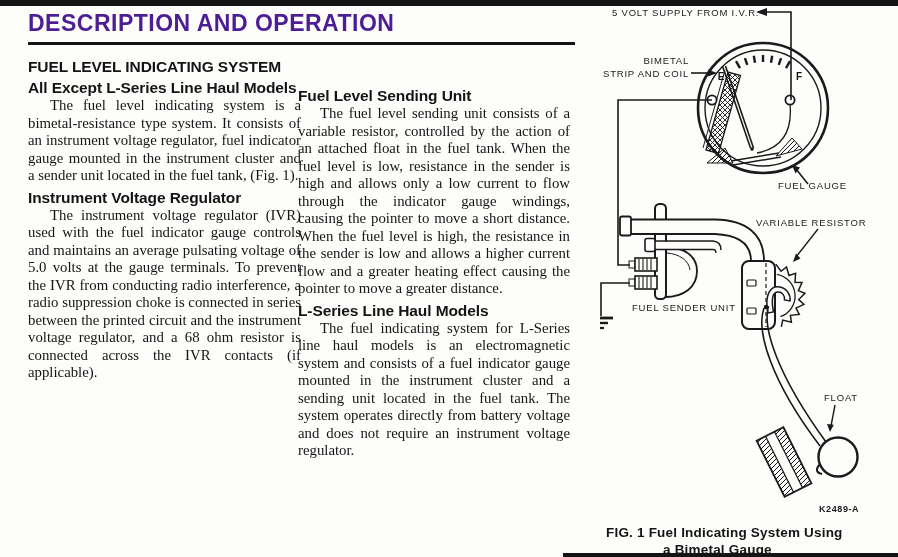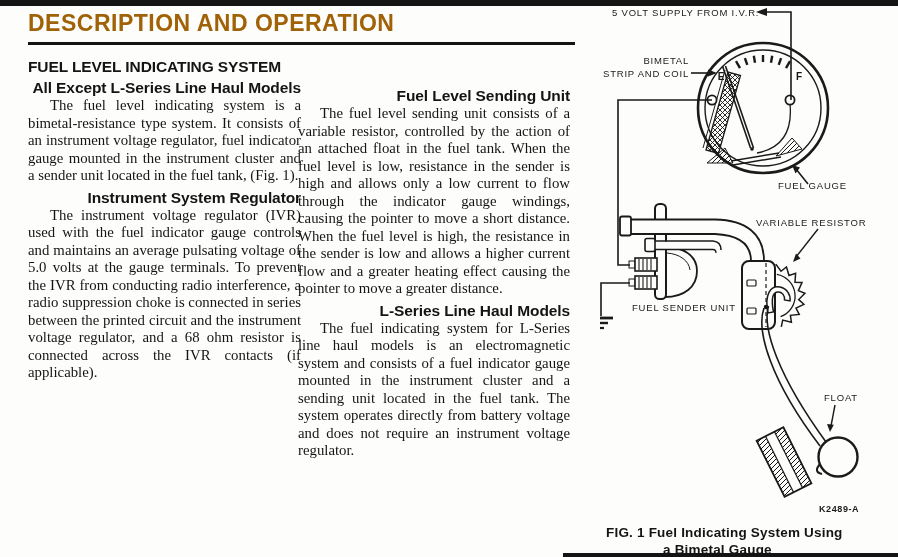--- a/index.html
+++ b/index.html
@@ -6,33 +6,33 @@
   body{
     width:898px;height:557px;overflow:hidden;position:relative;
     background:#fdfdfb;color:#161616;
     font-family:"Liberation Serif", serif;
   }
   .topbar{position:absolute;left:0;top:0;width:898px;height:6px;background:#141414;}
   .botbar{position:absolute;left:563px;top:553px;width:335px;height:4px;background:#141414;}
   .pagetitle{
     position:absolute;left:28px;top:10px;width:560px;
     font-family:"Liberation Sans",sans-serif;font-weight:700;
-    font-size:23px;letter-spacing:.5px;color:#a16207;
+    font-size:23px;letter-spacing:.5px;color:#4c1d95;
   }
   .titlerule{position:absolute;left:28px;top:42px;width:547px;height:3px;background:#141414;}
   .col{position:absolute;top:58px;font-size:14.8px;line-height:17.5px;text-align:justify;color:#141414;}
   .col1{left:28px;width:273px;}
   .col2{left:298px;top:83px;width:272px;}
   .h2{
     font-family:"Liberation Sans",sans-serif;font-weight:700;
     font-size:15.5px;line-height:17px;letter-spacing:-.1px;margin:0 0 3px 0;text-align:left;
   }
   .h3{
     font-family:"Liberation Sans",sans-serif;font-weight:700;
-    font-size:15.5px;line-height:17px;letter-spacing:-.1px;margin:4px 0 1px 0;text-align:right;
+    font-size:15.5px;line-height:17px;letter-spacing:-.1px;margin:4px 0 1px 0;text-align:left;
   }
   .col p{margin:0 0 1px 0;text-indent:22px;}
   .fig{position:absolute;left:600px;top:0;width:298px;height:557px;}
   .slbl{
     font-family:"Liberation Sans",sans-serif;font-size:9.5px;letter-spacing:.8px;
     fill:#1a1a1a;
   }
   .glbl{font-family:"Liberation Sans",sans-serif;font-size:10px;font-weight:700;fill:#161616;}
   .cap{
     font-family:"Liberation Sans",sans-serif;font-weight:700;font-size:13.5px;fill:#141414;letter-spacing:.2px;
@@ -46,21 +46,21 @@
 
 <div class="topbar"></div>
 
 <div class="pagetitle">DESCRIPTION AND OPERATION</div>
 <div class="titlerule"></div>
 
 <div class="col col1">
   <div class="h2">FUEL LEVEL INDICATING SYSTEM</div>
   <div class="h3">All Except L-Series Line Haul Models</div>
   <p>The fuel level indicating system is a bimetal-resistance type system. It consists of an instrument voltage regulator, fuel indicator gauge mounted in the instrument cluster and a sender unit located in the fuel tank, (Fig. 1).</p>
-  <div class="h3">Instrument System Regulator</div>
+  <div class="h3">Instrument Voltage Regulator</div>
   <p>The instrument voltage regulator (IVR) used with the fuel indicator gauge controls and maintains an average pulsating voltage of 5.0 volts at the gauge terminals. To prevent the IVR from conducting radio interference, a radio suppression choke is connected in series between the printed circuit and the instrument voltage regulator, and a 68 ohm resistor is connected across the IVR contacts (if applicable).</p>
 </div>
 
 <div class="col col2">
   <div class="h3">Fuel Level Sending Unit</div>
   <p>The fuel level sending unit consists of a variable resistor, controlled by the action of an attached float in the fuel tank. When the fuel level is low, resistance in the sender is high and allows only a low current to flow through the indicator gauge windings, causing the pointer to move a short distance. When the fuel level is high, the resistance in the sender is low and allows a higher current flow and a greater heating effect causing the pointer to move a greater distance.</p>
   <div class="h3">L-Series Line Haul Models</div>
   <p>The fuel indicating system for L-Series line haul models is an electromagnetic system and consists of a fuel indicator gauge mounted in the instrument cluster and a sending unit located in the fuel tank. The system operates directly from battery voltage and does not require an instrument voltage regulator.</p>
 </div>
 

